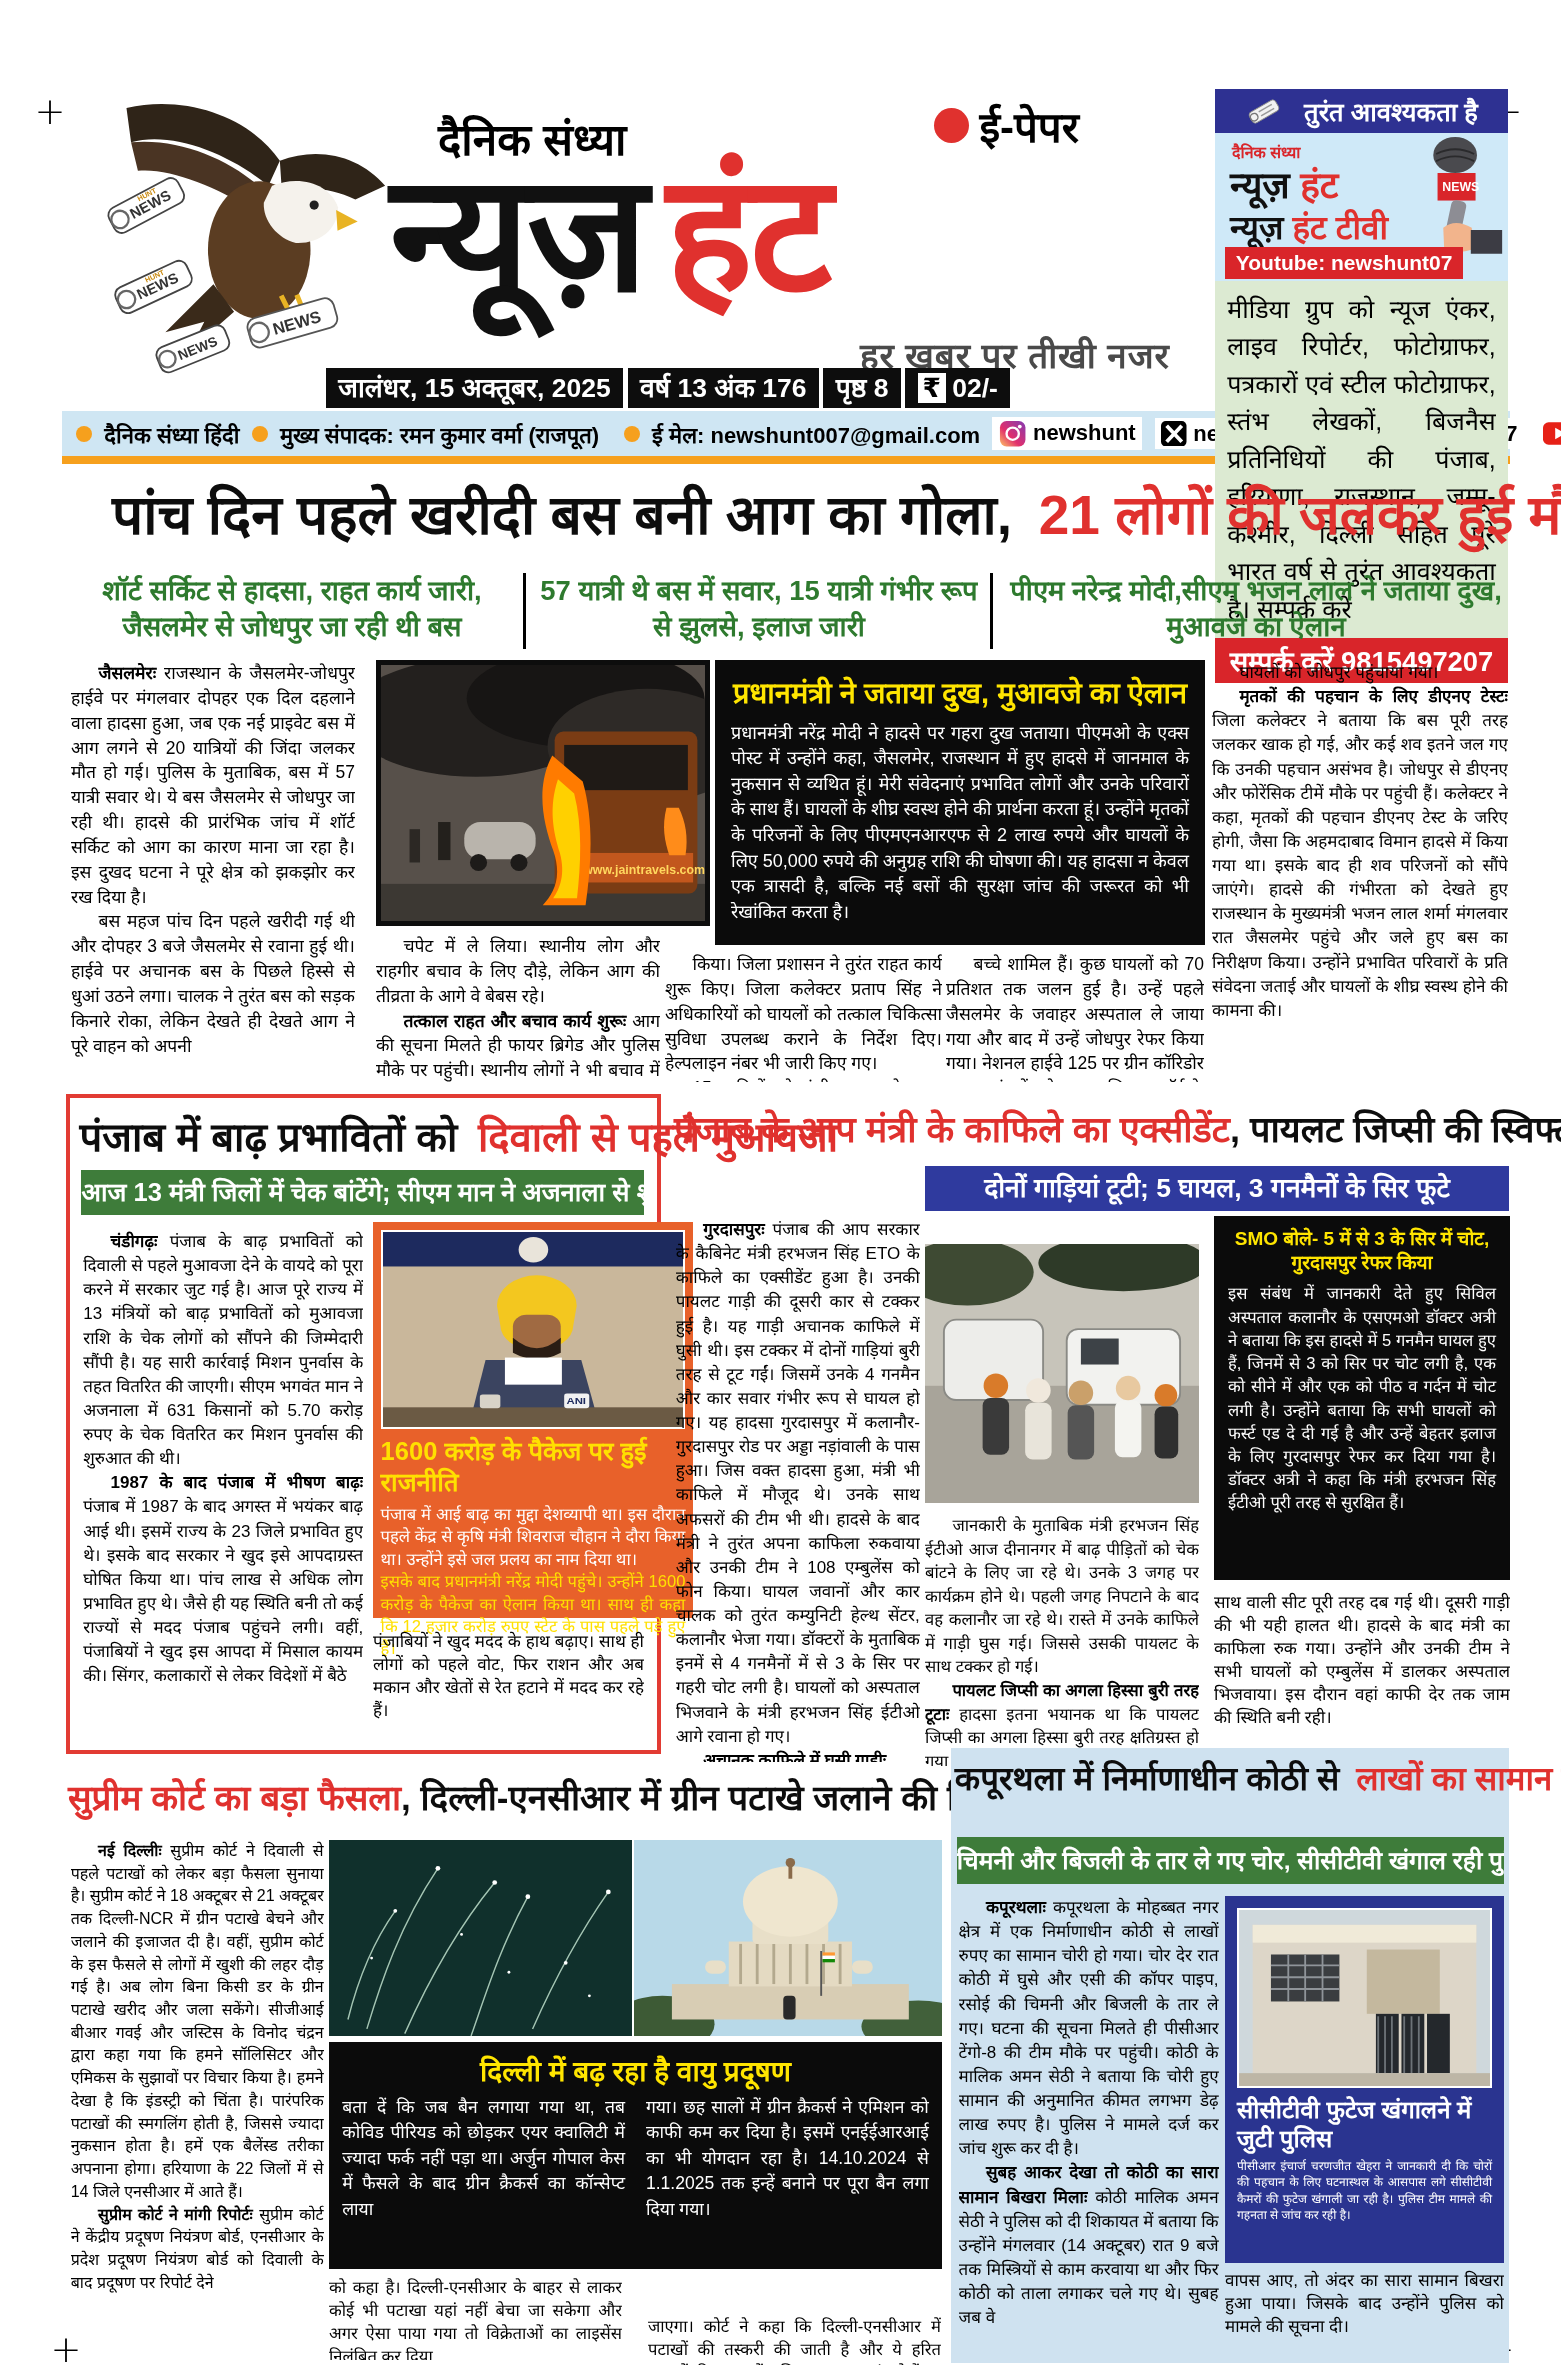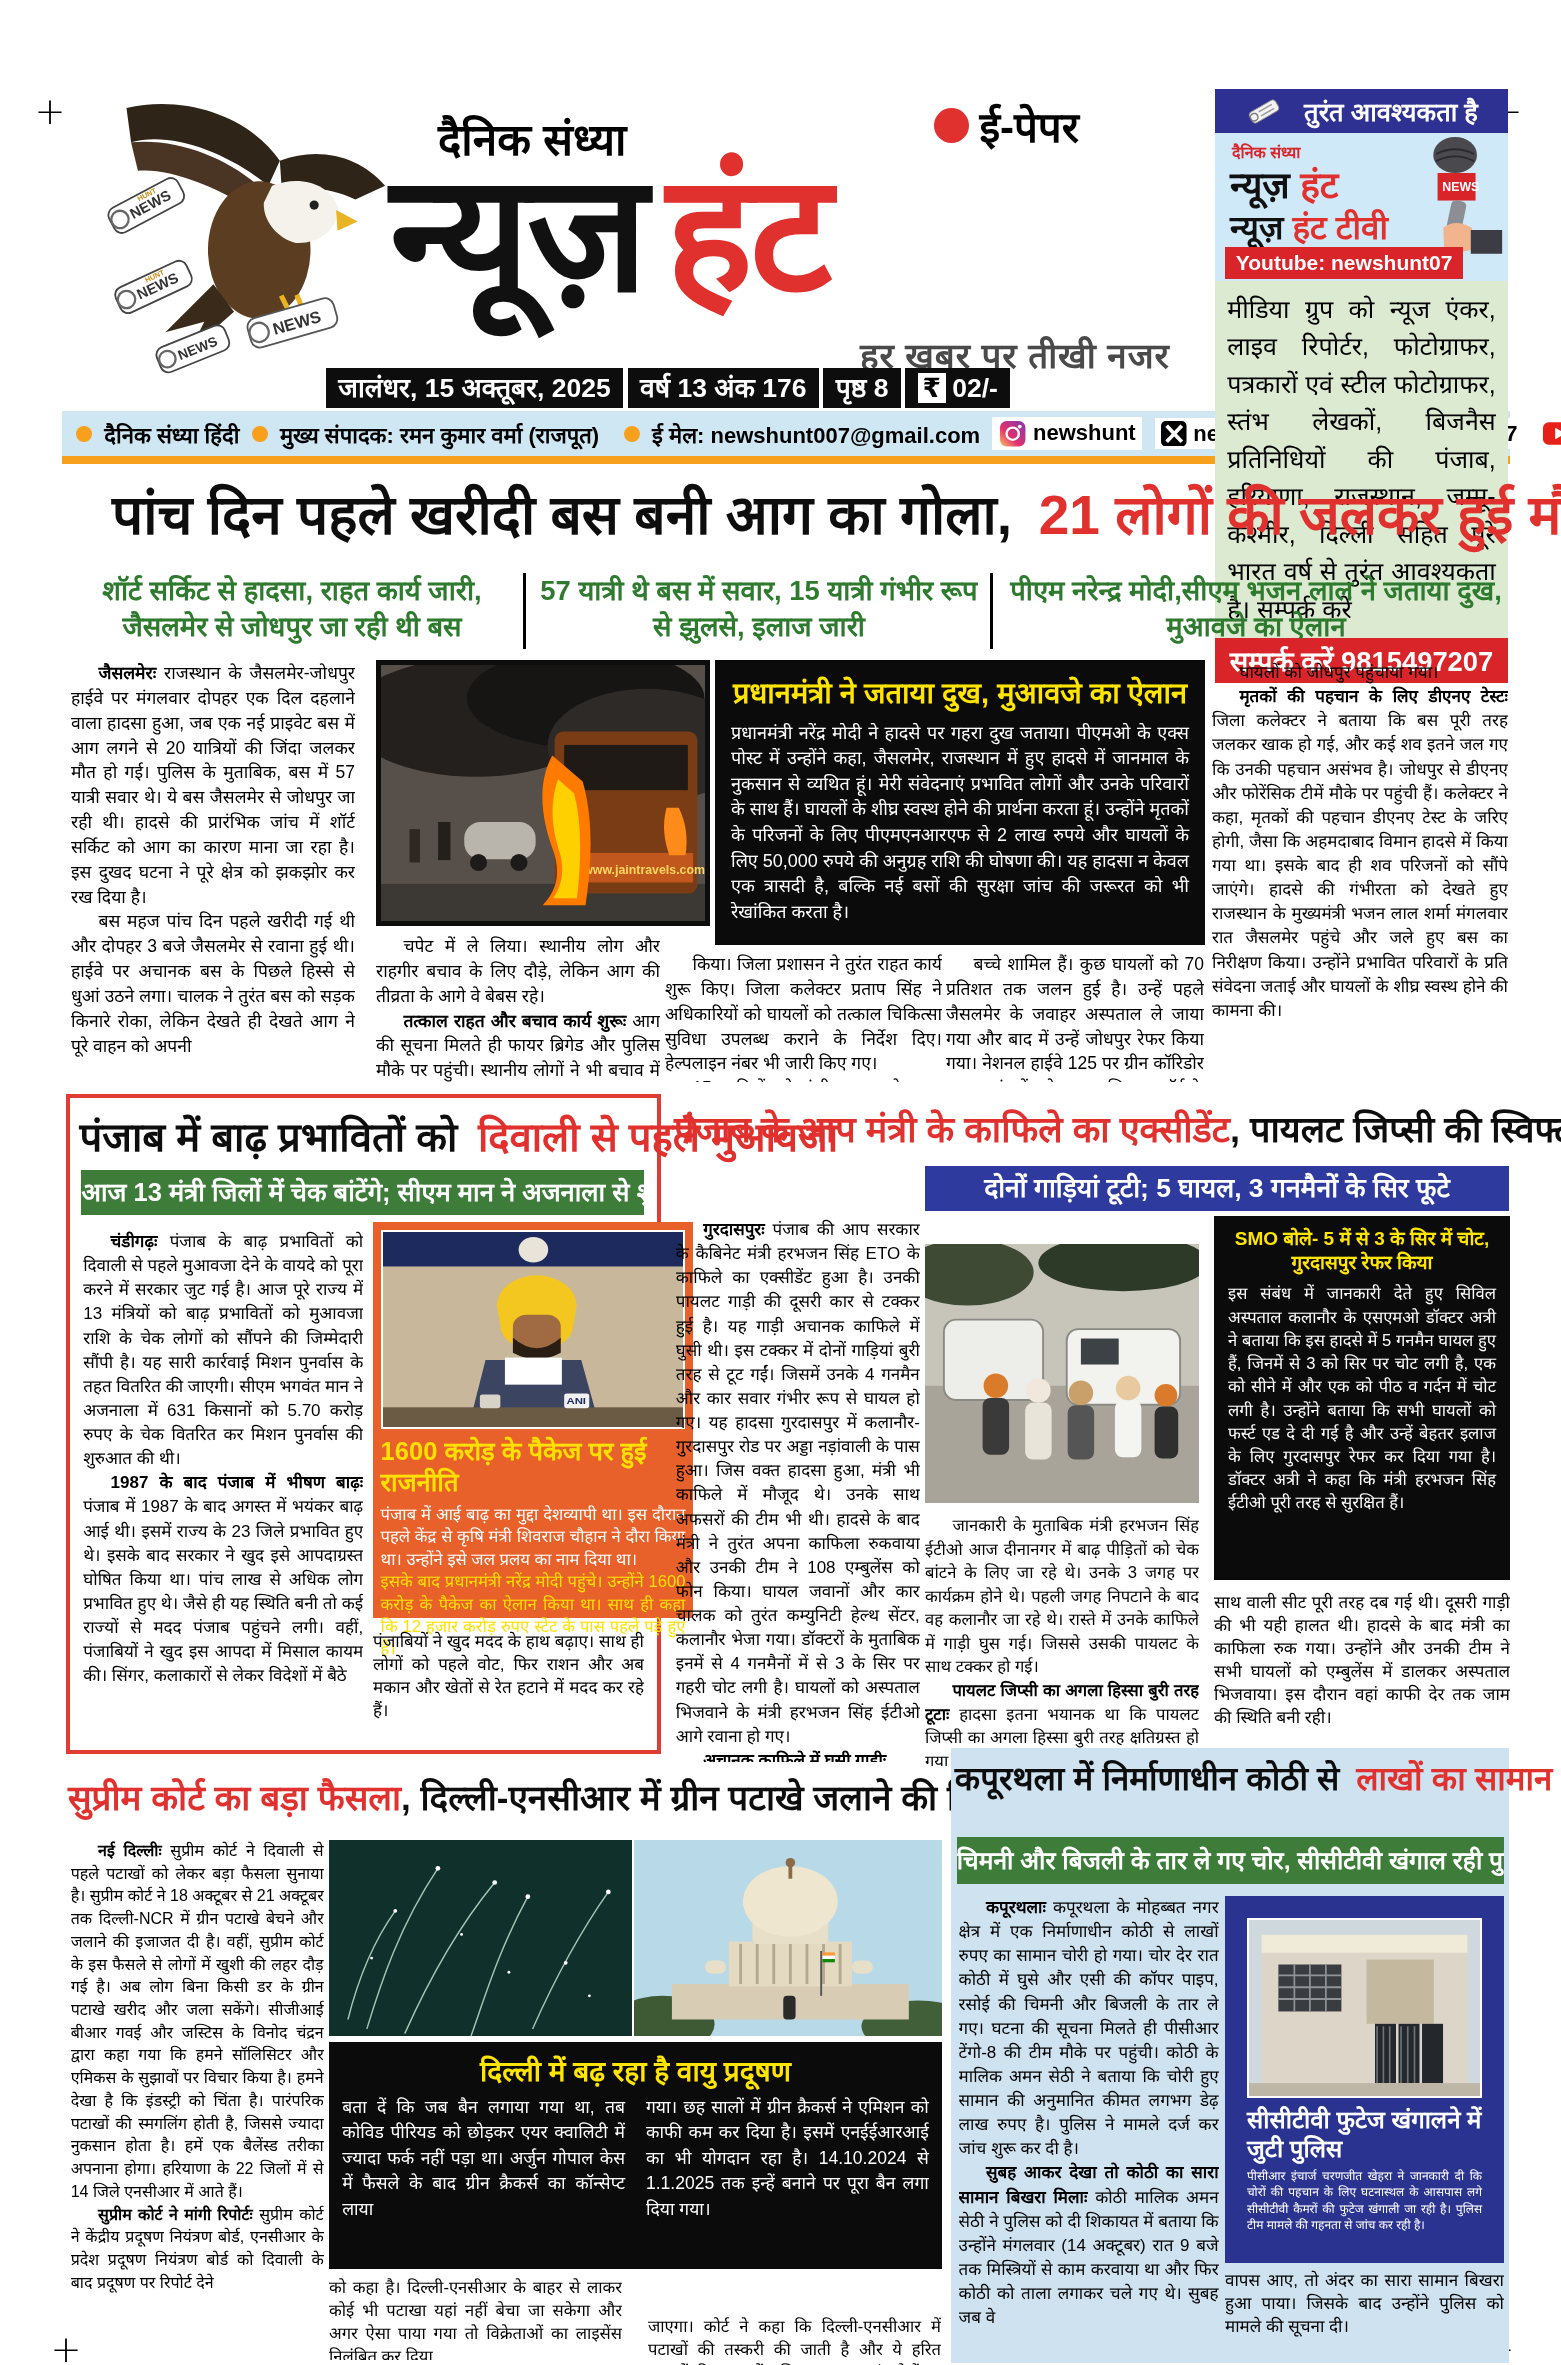--- a/index.html
+++ b/index.html
@@ -408,21 +408,21 @@
       <span style="color:#0d0d0d;">कपूरथला में निर्माणाधीन कोठी से</span>
       <span style="color:#e0312e;margin-left:7.6px;">लाखों का सामान चोरी</span>
     </div>
     <div class="abs greenbar nowrap clip" style="left:5.7px;top:89px;width:547px;height:47px;font-size:24.6px;line-height:47px;">चिमनी और बिजली के तार ले गए चोर, सीसीटीवी खंगाल रही पुलिस</div>
 
     <div class="abs bodycol jt clip" style="left:7.6px;top:148px;width:260px;height:458px;font-size:17px;">
       <p class="para"><b class="plead">कपूरथलाः</b> <span>कपूरथला के मोहब्बत नगर क्षेत्र में एक निर्माणाधीन कोठी से लाखों रुपए का सामान चोरी हो गया। चोर देर रात कोठी में घुसे और एसी की कॉपर पाइप, रसोई की चिमनी और बिजली के तार ले गए। घटना की सूचना मिलते ही पीसीआर टेंगो-8 की टीम मौके पर पहुंची। कोठी के मालिक अमन सेठी ने बताया कि चोरी हुए सामान की अनुमानित कीमत लगभग डेढ़ लाख रुपए है। पुलिस ने मामले दर्ज कर जांच शुरू कर दी है।</span></p>
       <p class="para"><b class="plead">सुबह आकर देखा तो कोठी का सारा सामान बिखरा मिलाः</b> <span>कोठी मालिक अमन सेठी ने पुलिस को दी शिकायत में बताया कि उन्होंने मंगलवार (14 अक्टूबर) रात 9 बजे तक मिस्त्रियों से काम करवाया था और फिर कोठी को ताला लगाकर चले गए थे। सुबह जब वे</span></p>
     </div>
 
-    <div class="abs" style="left:274px;top:148px;width:279px;height:367px;background:#2a3490;padding:22px;box-sizing:border-box;">
+    <div class="abs" style="left:274px;top:148px;width:279px;height:367px;background:#2a3490;padding:12px;box-sizing:border-box;">
       <div style="width:100%;height:180px;border:2.8px solid #fff;box-sizing:border-box;">
         <svg viewBox="0 0 550 356" width="100%" height="100%" preserveAspectRatio="none">
           <rect width="550" height="356" fill="#cfd8dc"></rect>
           <rect x="30" y="30" width="490" height="300" fill="#ddd6c8"></rect>
           <rect x="30" y="30" width="490" height="36" fill="#f0ead8"></rect>
           <rect x="70" y="90" width="150" height="95" fill="#3a3d40"></rect>
           <g stroke="#8f9499" stroke-width="4">
             <line x1="70" y1="112" x2="220" y2="112"></line>
               <line x1="70" y1="136" x2="220" y2="136"></line>
             <line x1="70" y1="160" x2="220" y2="160"></line>

